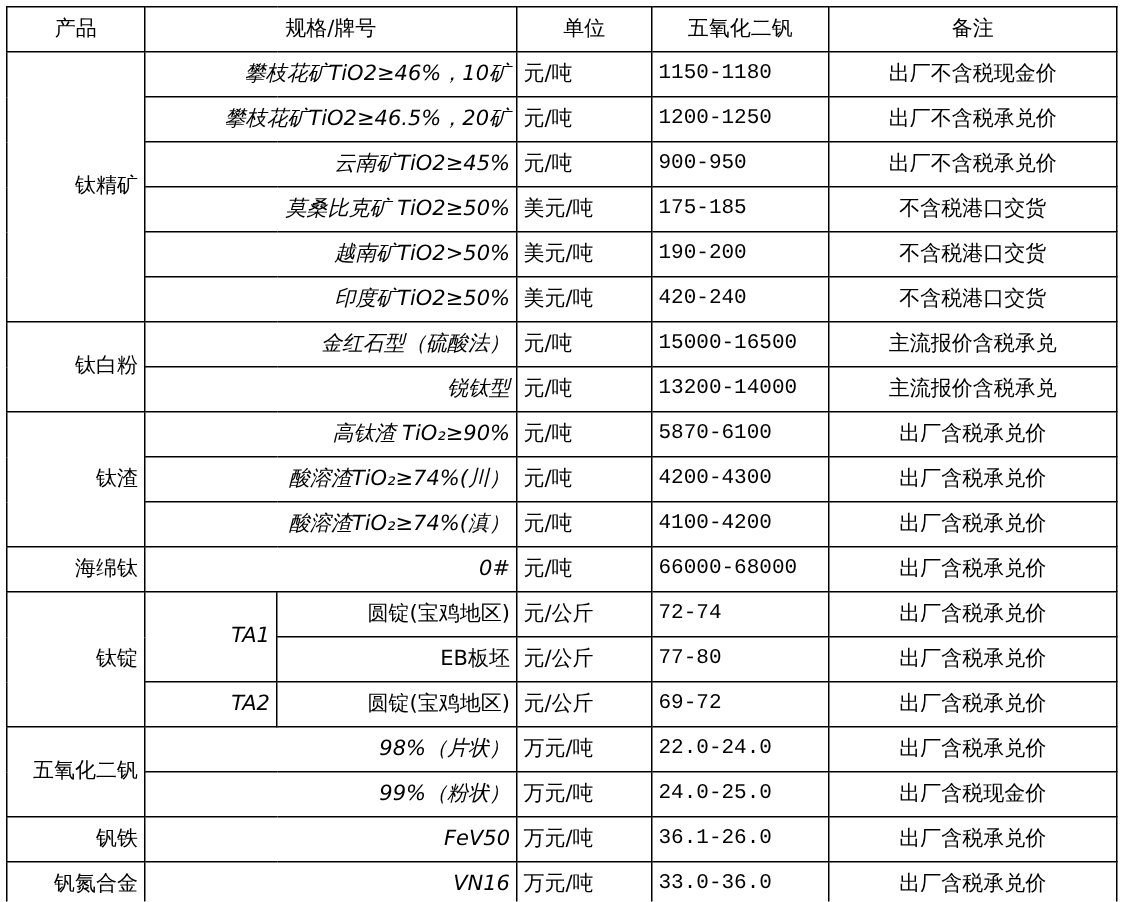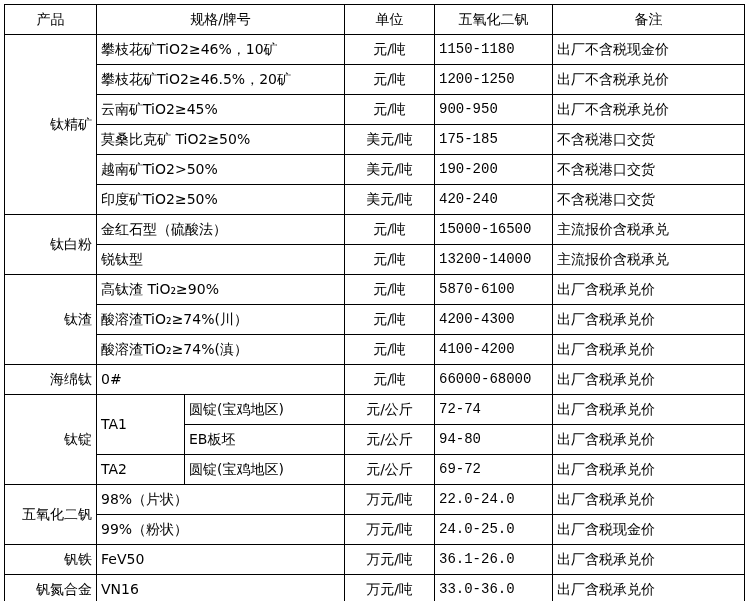--- a/index.html
+++ b/index.html
@@ -38,39 +38,41 @@
     height: 32px;
   }
   
   .cat {
     text-align: right;
     font-weight: bold;
     font-size: 15px;
   }
   
   .spec {
+    text-align: right;
+    font-size: 13.5px;
+    font-style: italic;
+  }
+  .spec-c {
+    text-align: right;
+    font-size: 13.5px;
+  }
+  .unit {
     text-align: left;
-    font-size: 13.5px;
-  }
-  .spec-c {
-    text-align: left;
-    font-size: 13.5px;
-  }
-  .unit {
-    text-align: center;
     font-size: 13.5px;
     padding-left: 5px;
   }
   .price {
     text-align: left;
     font-size: 13.5px;
     padding-left: 5px;
     font-family: Liberation Mono, monospace;
   }
   .remark {
+    text-align: center;
     font-size: 13.5px;
   }
   
   col.c1 { width: 92px; }
   col.c2 { width: 88px; }
   col.c3 { width: 160px; }
   col.c4 { width: 90px; }
   col.c5 { width: 118px; }
   col.c6 { width: 192px; }
 </style>
@@ -179,21 +181,21 @@
       <td class="cat" rowspan="3">钛锭</td>
       <td class="spec" rowspan="2">TA1</td>
       <td class="spec-c">圆锭(宝鸡地区)</td>
       <td class="unit">元/公斤</td>
       <td class="price">72-74</td>
       <td class="remark">出厂含税承兑价</td>
     </tr>
     <tr>
       <td class="spec-c">EB板坯</td>
       <td class="unit">元/公斤</td>
-      <td class="price">94-80</td>
+      <td class="price">77-80</td>
       <td class="remark">出厂含税承兑价</td>
     </tr>
     <tr>
       <td class="spec">TA2</td>
       <td class="spec-c">圆锭(宝鸡地区)</td>
       <td class="unit">元/公斤</td>
       <td class="price">69-72</td>
       <td class="remark">出厂含税承兑价</td>
     </tr>
 

